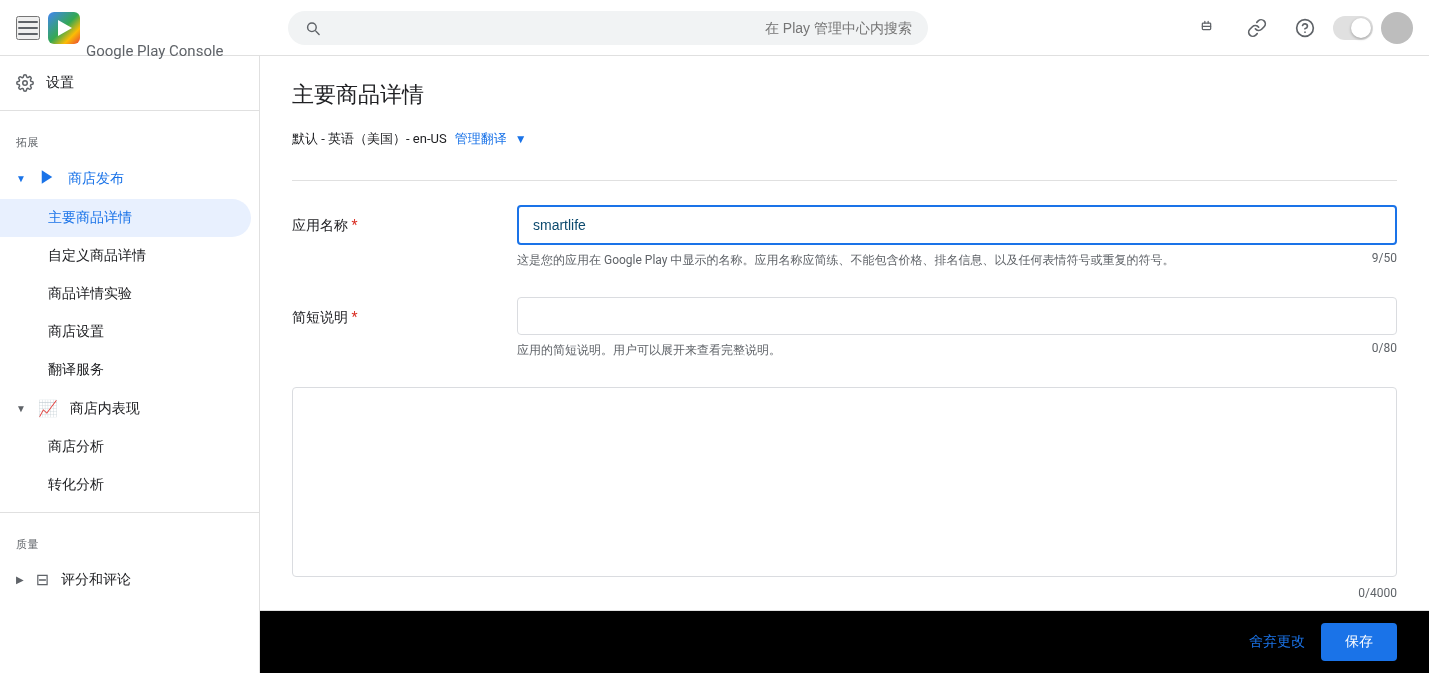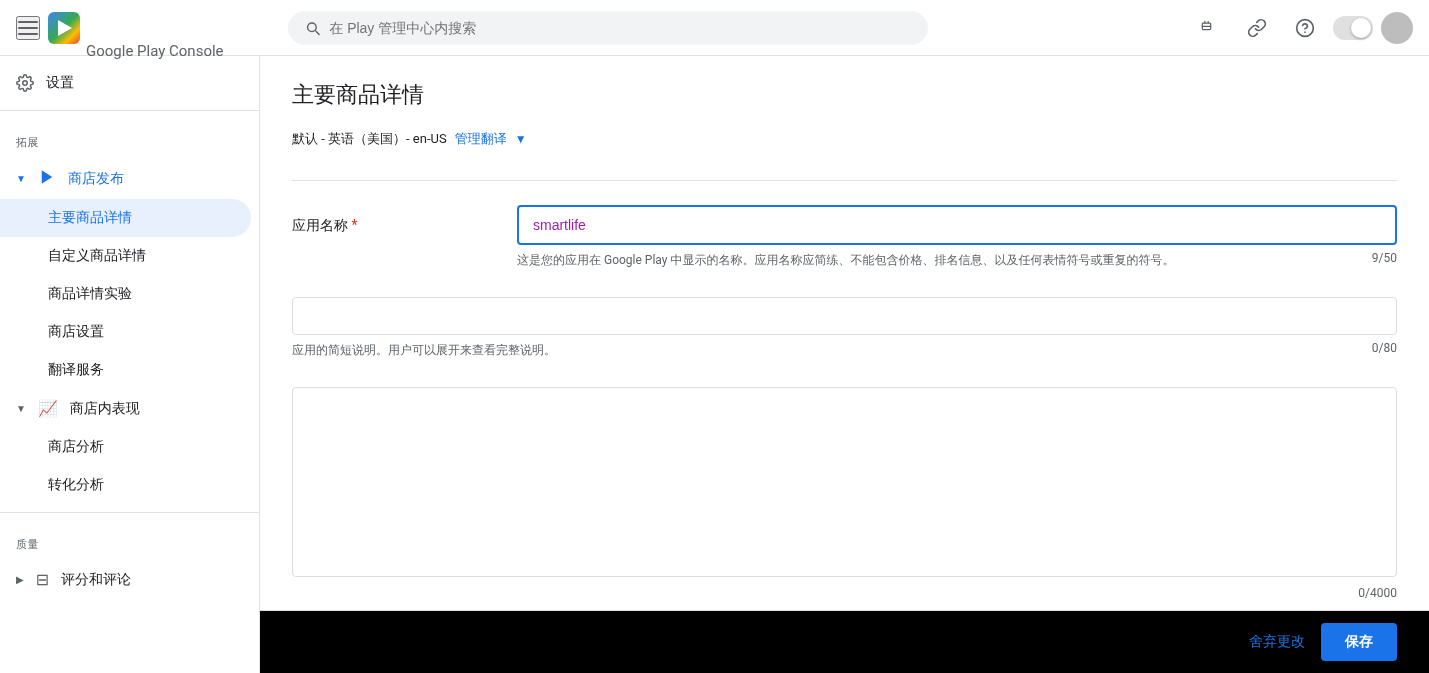--- a/index.html
+++ b/index.html
@@ -56,20 +56,21 @@
       padding: 8px 16px;
       gap: 8px;
     }
     .search-bar input {
       border: none;
       background: transparent;
       outline: none;
       font-size: 14px;
       color: #202124;
       width: 100%;
+      text-align: right;
     }
     .header-actions {
       display: flex;
       align-items: center;
       gap: 8px;
       margin-left: auto;
     }
     .header-icon-btn {
       width: 40px; height: 40px;
       border-radius: 50%;
@@ -181,21 +182,21 @@
     .form-field {
       flex: 1;
     }
     .form-input {
       width: 100%;
       border: 2px solid #1a73e8;
       border-radius: 4px;
       padding: 10px 14px;
       font-size: 14px;
       outline: none;
-      color: #a21caf;
+      color: #0c4a6e;
     }
     .form-input-normal {
       width: 100%;
       border: 1px solid #dadce0;
       border-radius: 4px;
       padding: 10px 14px;
       font-size: 14px;
       outline: none;
       color: #202124;
     }
@@ -246,21 +247,21 @@
       cursor: pointer;
       border-radius: 4px;
       font-weight: 500;
     }
     .btn-save {
       background: #1a73e8;
       color: #fff;
       border: none;
       padding: 10px 24px;
       font-size: 14px;
-      font-weight: 700;
+      font-weight: 400;
       border-radius: 4px;
       cursor: pointer;
     }
 
     
     ::-webkit-scrollbar { width: 6px; }
     ::-webkit-scrollbar-track { background: transparent; }
     ::-webkit-scrollbar-thumb { background: #dadce0; border-radius: 3px; }
     .trend-icon {
       display: inline-block;
@@ -405,20 +406,24 @@
         <div class="form-field">
           <input class="form-input" type="text" value="smartlife" style="">
           <div class="form-helper">
             <span class="form-helper-text">这是您的应用在 Google Play 中显示的名称。应用名称应简练、不能包含价格、排名信息、以及任何表情符号或重复的符号。</span>
             <span class="form-counter">9/50</span>
           </div>
         </div>
       </div>
 
       <div class="form-row">
+        <div class="form-label">
+          <span>简短说明</span>
+          <span class="required">*</span>
+        </div>
         <div class="form-field">
           <input class="form-input-normal" type="text" style="">
           <div class="form-helper">
             <span class="form-helper-text">应用的简短说明。用户可以展开来查看完整说明。</span>
             <span class="form-counter">0/80</span>
           </div>
         </div>
       </div>
 
       <div class="form-row">

